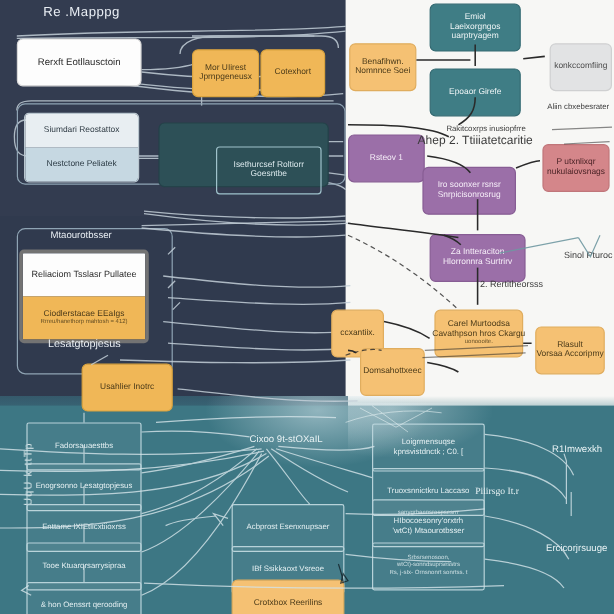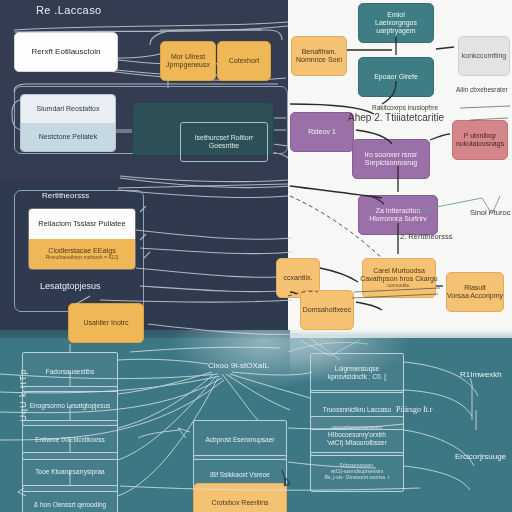--- a/index.html
+++ b/index.html
@@ -103,21 +103,21 @@
       <path d="M60,130 L286,130"></path>
       <path d="M60,132 L176,132"></path>
       <path d="M136,118 L286,118"></path>
       <path d="M258,142 L288,146"></path>
       <path d="M258,150 C276,152 284,154 288,158"></path>
       <path d="M120,176 C160,180 230,184 288,180"></path>
       <path d="M120,178 C180,186 240,190 292,186"></path>
     </g>
   </svg>
 
-  <div id="page-title">Re .Laccaso</div>
+  <div id="page-title">Re .Mapppg</div>
 
   <div class="node n-white" style="left:14px;top:32px;width:104px;height:37px;">
     <span class="ln">Rerxft Eotllausctoin</span>
   </div>
 
   <div class="node n-amber" style="left:160px;top:41px;width:56px;height:32px;">
     <span class="ln">Mor UIirest</span>
     <span class="ln">Jprnpgeneusx</span>
   </div>
   <div class="node n-amber" style="left:217px;top:41px;width:54px;height:32px;">
@@ -132,23 +132,23 @@
   </div>
 
   <div class="node n-darkteal" style="left:132px;top:102px;width:142px;height:54px;justify-content:flex-end;"></div>
 
   <div class="node n-ghost" style="left:180px;top:122px;width:88px;height:32px;">
     <span class="ln">Isethurcsef Roltiorr</span>
     <span class="ln">Goesntbe</span>
   </div>
 
   <div class="panel" style="left:14px;top:190px;width:130px;height:122px;"></div>
-  <span class="panel-title lbl-dark" style="left:42px;top:191px;">Rertitheorsss</span>
-
-  <div class="node n-split" style="left:28px;top:208px;width:108px;height:62px;border:1px solid #737373;">
+  <span class="panel-title lbl-dark" style="left:42px;top:191px;">Mtaourotbsser</span>
+
+  <div class="node n-split" style="left:16px;top:208px;width:108px;height:78px;border:3px solid #737373;">
     <div class="top" style="background:#fdfdfd;color:#2b2b2b;font-size:7.5px;">Reliaciom Tsslasr Pullatee</div>
     <div class="bot" style="background:#f0b757;color:#4a3a19;font-size:7px;">
       <span class="ln">Ciodlerstacae EEaIgs</span>
       <span class="ln sub">Rrreu/hanethorp mahtosh = 412)</span>
     </div>
   </div>
 
   <span class="panel-title lbl-dark" style="left:40px;top:281px;font-size:9px;">Lesatgtopjesus</span>
 
   <div class="node n-amber" style="left:68px;top:303px;width:76px;height:22px;">

